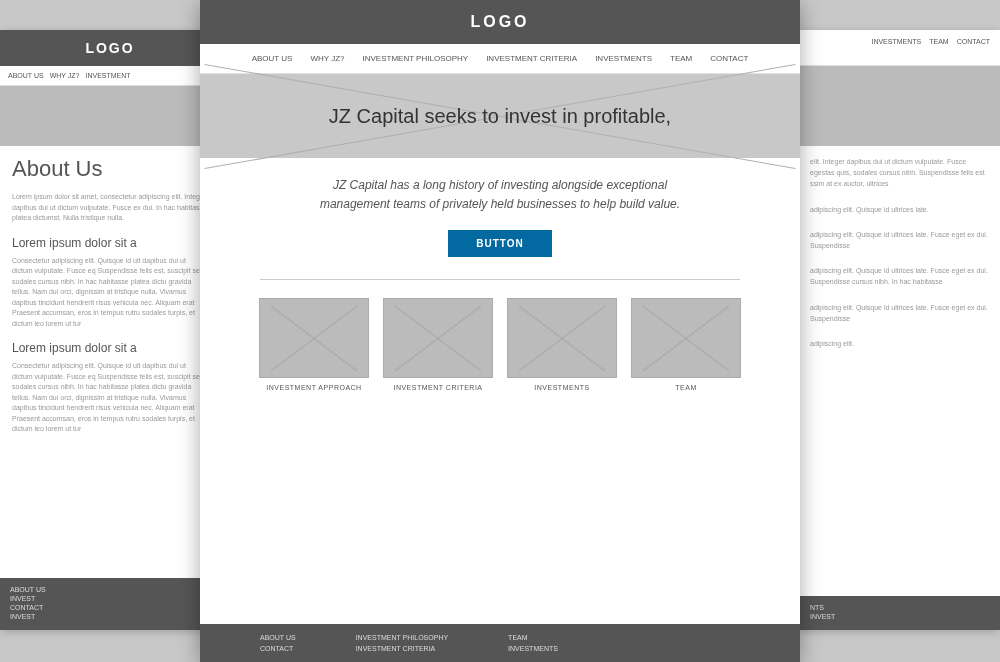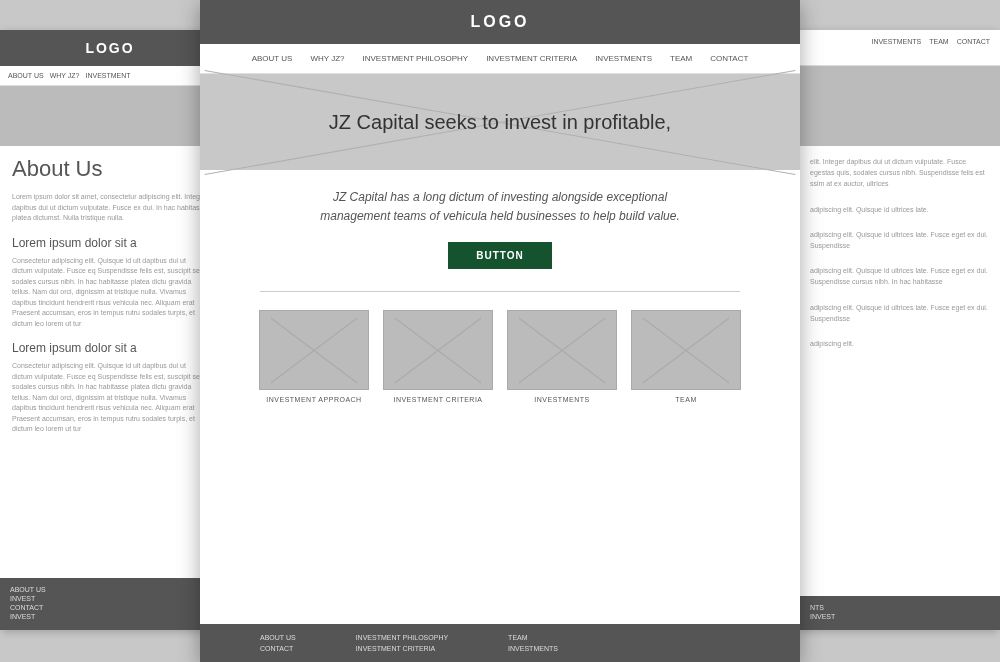--- a/index.html
+++ b/index.html
@@ -164,21 +164,21 @@
       border-bottom: 1px solid #e0e0e0;
     }
     .page-main .nav-links-main span {
       font-size: 8px;
       color: #555;
       text-transform: uppercase;
       cursor: pointer;
     }
     .page-main .hero-section {
       background: #c8c8c8;
-      height: 96px;
+      height: 84px;
       display: flex;
       align-items: center;
       justify-content: center;
       position: relative;
     }
     
     .page-main .hero-section::before,
     .page-main .hero-section::after {
       content: '';
       position: absolute;
@@ -207,21 +207,21 @@
     }
     .page-main .sub-text {
       font-size: 12px;
       color: #555;
       font-style: italic;
       line-height: 1.6;
       margin-bottom: 16px;
     }
     .page-main .cta-button {
       display: inline-block;
-      background: #14532d;
+      background: #0369a1;
       color: #fff;
       font-size: 10px;
       font-weight: bold;
       letter-spacing: 1px;
       padding: 8px 28px;
       text-transform: uppercase;
       cursor: pointer;
       margin-bottom: 16px;
     }
     .page-main .divider-line {
@@ -355,22 +355,22 @@
     <span>TEAM</span>
     <span>CONTACT</span>
   </div>
   <div class="hero-section">
     <div class="hero-text">
       <span>JZ Capital seeks to invest in profitable,</span><br>
     </div>
   </div>
   <div class="body-section">
     <div class="sub-text">
-      <span>JZ Capital has a long dictum of investing alongside exceptional</span><br>
-      <span>management teams of vehicula held businesses to help build value.</span>
+      <span>JZ Capital has a long history of investing alongside exceptional</span><br>
+      <span>management teams of privately held businesses to help build value.</span>
     </div>
     <div class="cta-button">BUTTON</div>
     <hr class="divider-line">
     <div class="cards-row">
       <div class="card">
         <div class="card-img"></div>
         <div class="card-label">INVESTMENT APPROACH</div>
       </div>
       <div class="card">
         <div class="card-img"></div>

